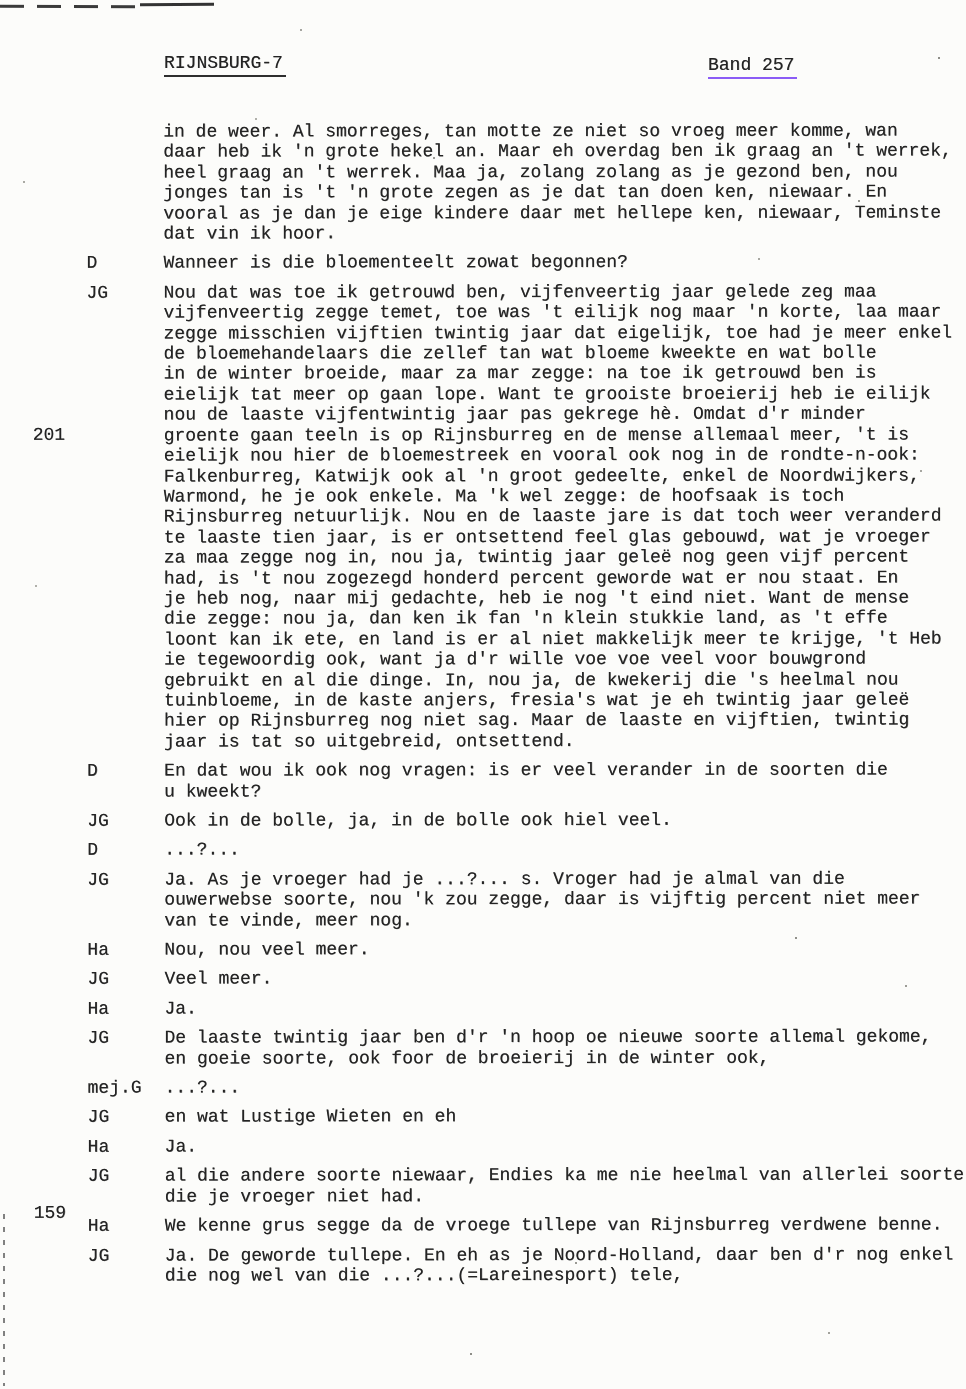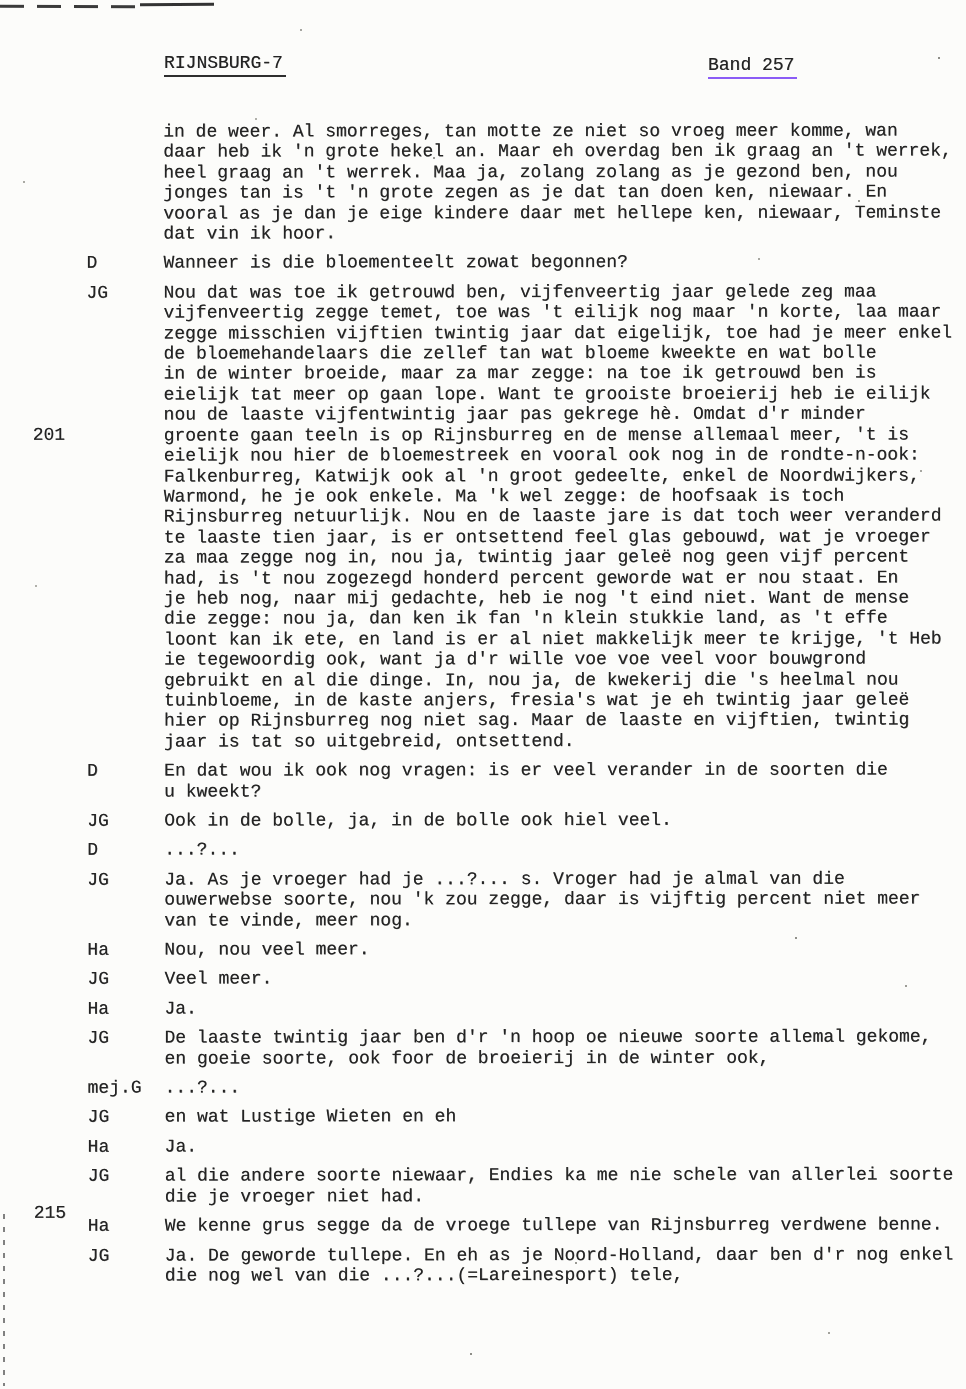--- a/index.html
+++ b/index.html
@@ -180,26 +180,26 @@
       <span class="entry-text ink">en wat Lustige Wieten en eh</span>
     </div>
 
     <div class="entry">
       <span class="speaker ink">Ha</span>
       <span class="entry-text ink">Ja.</span>
     </div>
 
     <div class="entry">
       <span class="speaker ink">JG</span>
-      <span class="entry-text ink">al die andere soorte niewaar, Endies ka me nie schele van allerlei soorte
+      <span class="entry-text ink">al die andere soorte niewaar, Endies ka me nie heelmal van allerlei soorte
 die je vroeger niet had.</span>
     </div>
 
     <div class="entry">
-      <span class="lineno lineno-215 ink">215</span>
+      <span class="lineno lineno-215 ink">159</span>
       <span class="speaker ink">Ha</span>
       <span class="entry-text ink">We kenne grus segge da de vroege tullepe van Rijnsburreg verdwene benne.</span>
     </div>
 
     <div class="entry">
       <span class="speaker ink">JG</span>
       <span class="entry-text ink">Ja. De geworde tullepe. En eh as je Noord-Holland, daar ben d'r nog enkel
 die nog wel van die ...?...(=Lareinesport) tele,</span>
     </div>
 

